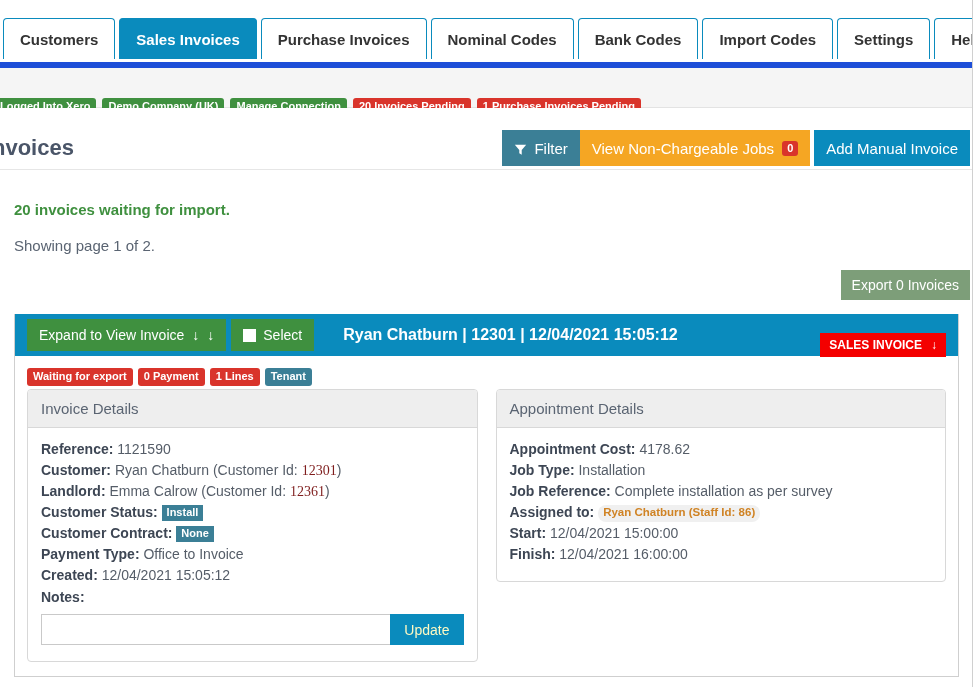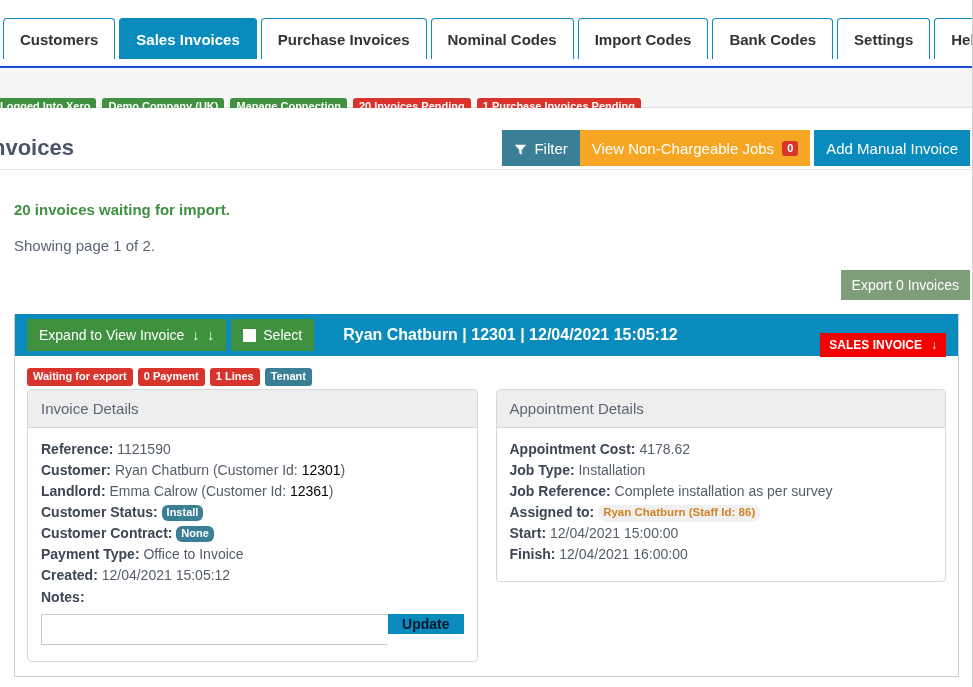--- a/index.html
+++ b/index.html
@@ -20,21 +20,21 @@
     background: #ffffff;
   }
 
   
   .tabbar-wrap {
     position: absolute;
     left: 0; top: 0;
     width: 973px;
     height: 68px;
     background: #ffffff;
-    border-bottom: 2px solid #1d4ed8;
+    border-bottom: 6px solid #1d4ed8;
   }
   .tabbar {
     position: absolute;
     left: 3px;
     top: 17px;
     display: flex;
     align-items: flex-end;
     height: 42px;
   }
   .tab {
@@ -275,28 +275,28 @@
     color: #5a6472;
   }
   .panel-body {
     padding: 11px 13px 16px 13px;
     font-size: 14px;
     color: #555d68;
     line-height: 21px;
   }
   .row-line { white-space: nowrap; }
   .lbl { font-weight: bold; color: #3d4654; }
-  .link { color: #000000; cursor: pointer; }
+  .link { color: #7f1d1d; cursor: pointer; font-family: Liberation Serif, serif; }
   .tag-teal {
     display: inline-block;
     background: #3b7f96;
     color: #ffffff;
     font-size: 11px;
     font-weight: bold;
-    border-radius: 6px;
+    border-radius: 0;
     padding: 2px 5px 3px 5px;
     line-height: 1;
     vertical-align: 1px;
   }
   .tag-assign {
     display: inline-block;
     background: #f0f0f0;
     color: #d08324;
     font-size: 11.5px;
     font-weight: bold;
@@ -317,50 +317,49 @@
     border: 1px solid #c9c9c9;
     border-right: none;
     padding: 0 8px;
     font-size: 13px;
     font-family: "Liberation Sans", sans-serif;
     outline: none;
     min-width: 0;
   }
   .btn-update {
     background: #0a8bbd;
-    color: #0f172a;
+    color: #fef9c3;
     border: none;
     font-size: 14px;
     padding: 0 14px;
-    height: 20px;
+    height: 31px;
     cursor: pointer;
     font-family: "Liberation Sans", sans-serif;
     white-space: nowrap;
-    font-weight: bold;
   }
   .right-edge {
     position: absolute;
     right: 0; top: 0;
     width: 1px; height: 687px;
     background: #d0d0d0;
   }
 </style>
 </head>
 <body>
 
 <div class="page">
 
   <div class="tabbar-wrap">
     <div class="tabbar" id="tabbar">
         <div class="tab"><span>Customers</span></div>
         <div class="tab active"><span>Sales Invoices</span></div>
         <div class="tab"><span>Purchase Invoices</span></div>
         <div class="tab"><span>Nominal Codes</span></div>
+        <div class="tab"><span>Bank Codes</span></div>
         <div class="tab"><span>Import Codes</span></div>
-        <div class="tab"><span>Bank Codes</span></div>
         <div class="tab"><span>Settings</span></div>
         <div class="tab"><span>Help</span></div>
       </div>
   </div>
 
   <div class="statusbar"></div>
   <div class="statusbar-inner" id="statusPills">
       <span class="pill green">Logged Into Xero</span>
       <span class="pill green">Demo Company (UK)</span>
       <span class="pill green">Manage Connection</span>

